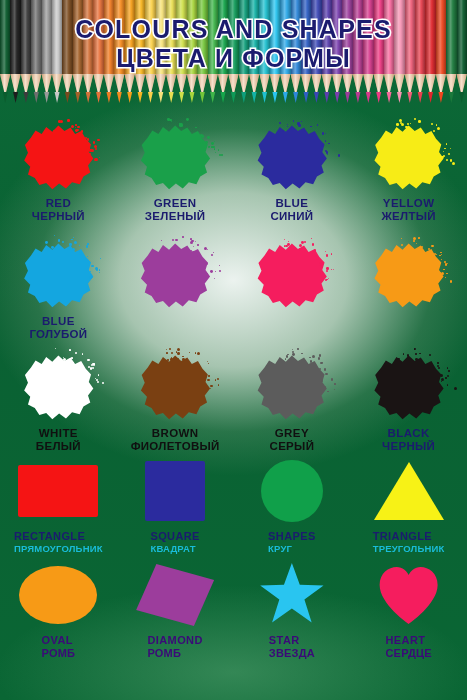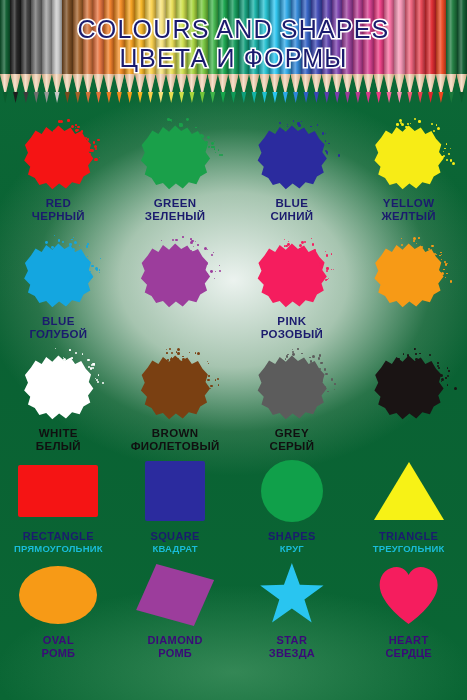--- a/index.html
+++ b/index.html
@@ -27,21 +27,21 @@
     background:#f0c9a4;
     clip-path:polygon(0% 0%,100% 0%,50% 100%);}
   .pencil .wood:after{content:"";position:absolute;left:0;top:0;width:100%;height:100%;
     background:linear-gradient(90deg,rgba(120,70,30,0.30) 0%,rgba(255,255,255,0.45) 45%,rgba(120,70,30,0.28) 100%);
     clip-path:polygon(0% 0%,100% 0%,50% 100%);}
   .pencil .lead{position:absolute;left:0;top:92px;width:100%;height:11px;
     clip-path:polygon(26% 0%,74% 0%,50% 100%);}
 
   #title-block{position:absolute;left:0;top:16px;width:467px;text-align:center;z-index:5;}
   .title-line{
-    font-weight:normal;letter-spacing:1.2px;line-height:1.08;
+    font-weight:bold;letter-spacing:1.2px;line-height:1.08;
     color:#1b1b6e;
     -webkit-text-stroke:3.2px #ffffff;
     paint-order:stroke fill;
     text-shadow:0 0 1px #ffffff;
   }
   #title-en{font-size:25px;}
   #title-ru{font-size:25px;margin-top:2px;}
 
   
   .grid-row{position:absolute;left:0;width:467px;display:flex;}
@@ -69,21 +69,21 @@
   .sh-square{width:60px;height:60px;background:#2b2b9e;border-radius:2px;}
   .sh-circle{width:62px;height:62px;background:#10a04a;border-radius:50%;}
   .sh-triangle{width:0;height:0;border-left:35px solid transparent;border-right:35px solid transparent;border-bottom:58px solid #f7f216;}
   .sh-oval{width:78px;height:58px;background:#f79a16;border-radius:50%;}
   .sh-diamond{width:78px;height:62px;background:#9c3d9c;
     clip-path:polygon(26% 0%,100% 26%,74% 100%,0% 74%);}
   .sh-star{width:66px;height:64px;background:#29c5f0;
     clip-path:polygon(50% 0%,62% 34%,98% 35%,69% 57%,80% 93%,50% 71%,20% 93%,31% 57%,2% 35%,38% 34%);}
   .sh-heart{width:62px;height:58px;background:#f51d5e;
     clip-path:path("M31 58 C31 58 2 38 2 19 C2 7 11 1 19 1 C25 1 29 5 31 9 C33 5 37 1 43 1 C51 1 60 7 60 19 C60 38 31 58 31 58 Z");}
-  .shape-lbl{text-align:center;font-weight:bold;line-height:1.2;margin-top:6px;}
+  .shape-lbl{text-align:left;font-weight:bold;line-height:1.2;margin-top:6px;}
   .shape-lbl .en{display:block;font-size:11px;letter-spacing:0.4px;color:#1b1b6e;}
   .shape-lbl .ru{display:block;font-size:9.5px;letter-spacing:0.2px;color:#19bcd8;}
   .shape-lbl.purple .en,.shape-lbl.purple .ru{color:#3b0a78;}
   .shape-lbl.purple .ru{font-size:11px;}
 </style>
 </head>
 <body>
 
 <div id="poster">
 
@@ -554,24 +554,20 @@
             <div class="sp" style="width: 1.49436px; height: 1.49436px; background: rgb(245, 29, 94); left: 76.8838px; top: 13.0167px;"></div>
             <div class="sp" style="width: 0.899088px; height: 0.899088px; background: rgb(245, 29, 94); left: 70.8213px; top: 11.133px;"></div>
             <div class="sp" style="width: 0.870436px; height: 0.870436px; background: rgb(245, 29, 94); left: 29.7787px; top: -1.17995px;"></div>
             <div class="sp" style="width: 2.55628px; height: 2.55628px; background: rgb(245, 29, 94); left: 62.421px; top: 17.3521px;"></div>
             <div class="sp" style="width: 2.2731px; height: 2.2731px; background: rgb(245, 29, 94); left: 61.0947px; top: 14.9435px;"></div>
             <div class="sp" style="width: 1.96337px; height: 1.96337px; background: rgb(245, 29, 94); left: 71.8996px; top: 29.9162px;"></div>
             <div class="sp" style="width: 2.81063px; height: 2.81063px; background: rgb(245, 29, 94); left: 31.4968px; top: 4.6293px;"></div>
             <div class="sp" style="width: 1.19096px; height: 1.19096px; background: rgb(245, 29, 94); left: 67.8236px; top: 26.4133px;"></div>
             <div class="sp" style="width: 2.51333px; height: 2.51333px; background: rgb(245, 29, 94); left: 58.0316px; top: 3.45746px;"></div>
           </div>
-          <div class="lbl navy">
-            <span class="en">PINK</span>
-            <span class="ru">РОЗОВЫЙ</span>
-          </div>
         </div>
         <div class="cell">
           <div class="splat">
             <div class="blob" style="background: rgb(247, 154, 22);"></div>
             <div class="sp" style="width: 1.60356px; height: 1.60356px; background: rgb(247, 154, 22); left: 55.0314px; top: 12.1719px;"></div>
             <div class="sp" style="width: 1.96132px; height: 1.96132px; background: rgb(247, 154, 22); left: 57.414px; top: 8.32429px;"></div>
             <div class="sp" style="width: 0.81602px; height: 0.81602px; background: rgb(247, 154, 22); left: 45.6182px; top: 3.33566px;"></div>
             <div class="sp" style="width: 1.16474px; height: 1.16474px; background: rgb(247, 154, 22); left: 68.8519px; top: 14.9322px;"></div>
             <div class="sp" style="width: 1.58255px; height: 1.58255px; background: rgb(247, 154, 22); left: 72.8003px; top: 28.5551px;"></div>
             <div class="sp" style="width: 1.68973px; height: 1.68973px; background: rgb(247, 154, 22); left: 47.2837px; top: -3.02462px;"></div>
@@ -727,20 +723,24 @@
             <div class="sp" style="width: 1.89814px; height: 1.89814px; background: rgb(26, 20, 20); left: 42.9167px; top: -3.80025px;"></div>
             <div class="sp" style="width: 1.03936px; height: 1.03936px; background: rgb(26, 20, 20); left: 50.2925px; top: 8.48365px;"></div>
             <div class="sp" style="width: 1.75327px; height: 1.75327px; background: rgb(26, 20, 20); left: 76.1056px; top: 14.9458px;"></div>
             <div class="sp" style="width: 1.89448px; height: 1.89448px; background: rgb(26, 20, 20); left: 57.9905px; top: 2.41779px;"></div>
             <div class="sp" style="width: 1.17804px; height: 1.17804px; background: rgb(26, 20, 20); left: 76.4701px; top: 32.4164px;"></div>
             <div class="sp" style="width: 3.09571px; height: 3.09571px; background: rgb(26, 20, 20); left: 69.4537px; top: 21.7169px;"></div>
             <div class="sp" style="width: 1.61341px; height: 1.61341px; background: rgb(26, 20, 20); left: 48.6116px; top: 0.641873px;"></div>
             <div class="sp" style="width: 2.44472px; height: 2.44472px; background: rgb(26, 20, 20); left: 61.3459px; top: 15.1337px;"></div>
             <div class="sp" style="width: 1.10209px; height: 1.10209px; background: rgb(26, 20, 20); left: 69.9532px; top: 28.874px;"></div>
           </div>
+          <div class="lbl navy">
+            <span class="en">BLACK</span>
+            <span class="ru">ЧЕРНЫЙ</span>
+          </div>
         </div>
       </div>
     </div>
   <div id="shape-grid">
       <div class="grid-row" style="top: 458px;">
         <div class="cell">
           <div class="shape-wrap">
             <div class="sh-rect" style="background: rgb(245, 20, 20);"></div>
           </div>
           <div class="shape-lbl ">

